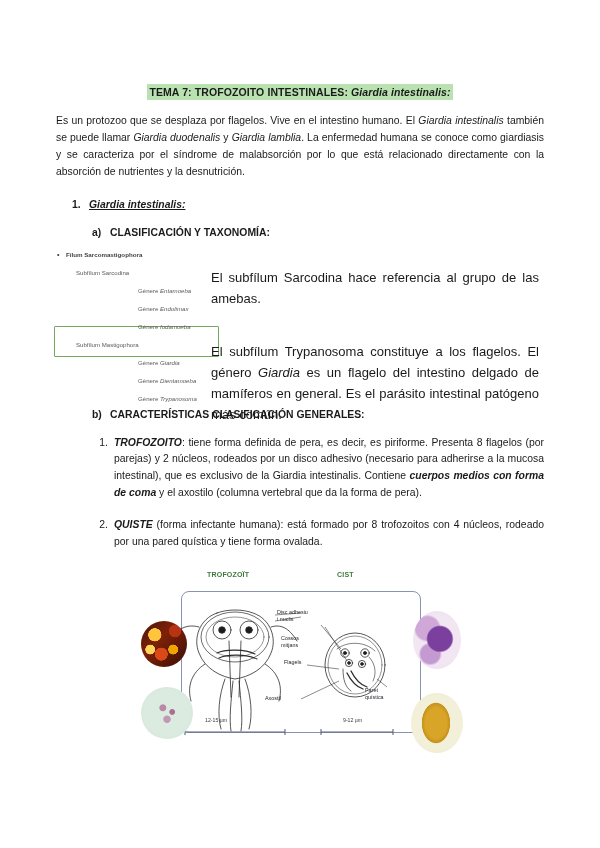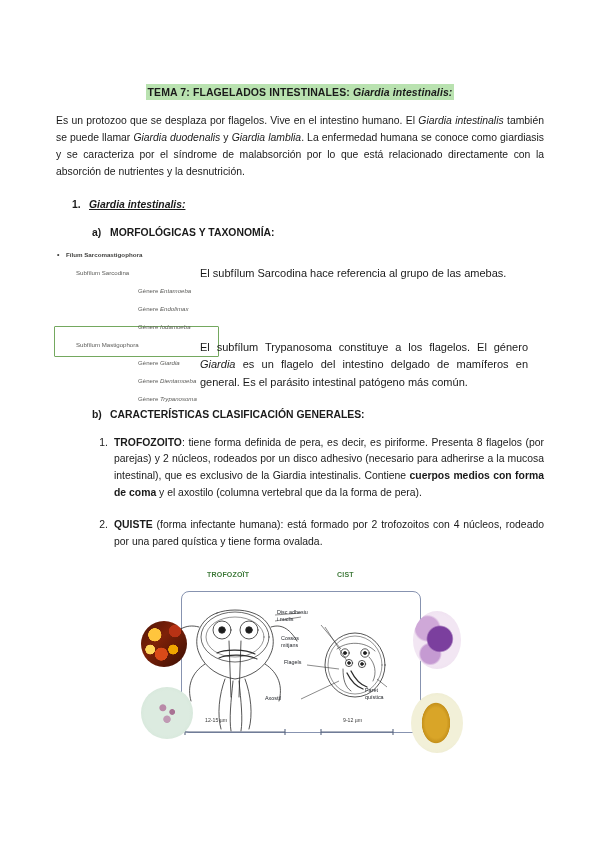--- a/index.html
+++ b/index.html
@@ -98,23 +98,23 @@
     left: 54px;
     top: 74px;
     width: 165px;
     height: 31px;
     border: 1.2px solid #74a85f;
     border-radius: 1px;
   }
 
   .tax-text {
     position: absolute;
-    left: 200px;
+    left: 211px;
     width: 328px;
-    font-size: 11px;
+    font-size: 13px;
     line-height: 1.62;
     text-align: justify;
   }
   .tax-text i { font-style: italic; }
   .tax-text-1 { top: 2px; }
   .tax-text-2 { top: 76px; }
 
   
   .plain-line {
     margin: 17px 0 0 72px;
@@ -131,21 +131,21 @@
     text-align: justify;
     padding-left: 22px;
   }
   .oitem + .oitem { margin-top: 15px; }
   .oitem .onum {
     position: absolute;
     left: 0; top: 0;
     width: 16px;
     text-align: right;
   }
-  .oitem b { font-weight: bold; }
+  .oitem b { font-weight: bold; font-style: italic; }
 
   
   .figure {
     position: relative;
     margin: 18px auto 0 auto;
     width: 350px;
     height: 200px;
   }
   .fig-head {
     position: absolute; top: 2px;
@@ -228,31 +228,31 @@
   .size-r { left: 218px; top: 148px; }
 
   .fig-drawing { position: absolute; left: 0; top: 0; }
 </style>
 </head>
 <body>
 
 <div class="page">
 
   <div class="title-row">
-    <span class="doc-title"><span>TEMA 7: FLAGELADOS INTESTINALES: </span><span class="ital">Giardia intestinalis:</span></span>
+    <span class="doc-title"><span>TEMA 7: TROFOZOITO INTESTINALES: </span><span class="ital">Giardia intestinalis:</span></span>
   </div>
 
   <p class="intro"><span>Es un protozoo que se desplaza por flagelos. Vive en el intestino humano. El </span><i>Giardia intestinalis</i><span> también se puede llamar </span><i>Giardia duodenalis</i><span> y </span><i>Giardia lamblia</i><span>. La enfermedad humana se conoce como </span><b>giardiasis</b><span> y se caracteriza por el síndrome de malabsorción por lo que está relacionado directamente con la absorción de nutrientes y la desnutrición.</span></p>
 
   <div class="lvl1">
     <span class="num">1.</span><span class="txt">Giardia intestinalis:</span>
   </div>
 
   <div class="lvl2">
-    <span class="let">a)</span><span>MORFOLÓGICAS Y TAXONOMÍA:</span>
+    <span class="let">a)</span><span>CLASIFICACIÓN Y TAXONOMÍA:</span>
   </div>
 
   <div class="tax-block">
 
     <div class="tax-highlight-box"></div>
 
     <div class="tax-tree">
       <div class="tax-row tax-l0">Fílum Sarcomastigophora</div>
       <div class="tax-row tax-l1">Subfílum Sarcodina</div>
       <div class="tax-row tax-l2"><span>Gènere </span><span class="gname">Entamoeba</span></div>
@@ -274,21 +274,21 @@
   </div>
 
 
   <div class="olist">
 
     <div class="oitem">
       <span class="onum">1.</span><b>TROFOZOITO</b><span>: tiene forma definida de pera, es decir, es piriforme. Presenta 8 flagelos (por parejas) y 2 núcleos, rodeados por un disco adhesivo (necesario para adherirse a la mucosa intestinal), que es exclusivo de la Giardia intestinalis. Contiene </span><b>cuerpos medios con forma de coma</b><span> y el axostilo (columna vertebral que da la forma de pera).</span>
     </div>
 
     <div class="oitem">
-      <span class="onum">2.</span><b>QUISTE</b><span> (forma infectante humana): está formado por 2 trofozoitos con 4 núcleos, rodeado por una pared quística y tiene forma ovalada.</span>
+      <span class="onum">2.</span><b>QUISTE</b><span> (forma infectante humana): está formado por 8 trofozoitos con 4 núcleos, rodeado por una pared quística y tiene forma ovalada.</span>
     </div>
   </div>
 
   <div class="figure">
 
     <div class="fig-head fig-head-troph">TROFOZOÏT</div>
     <div class="fig-head fig-head-cyst">CIST</div>
 
     <div class="fig-frame"></div>
 

